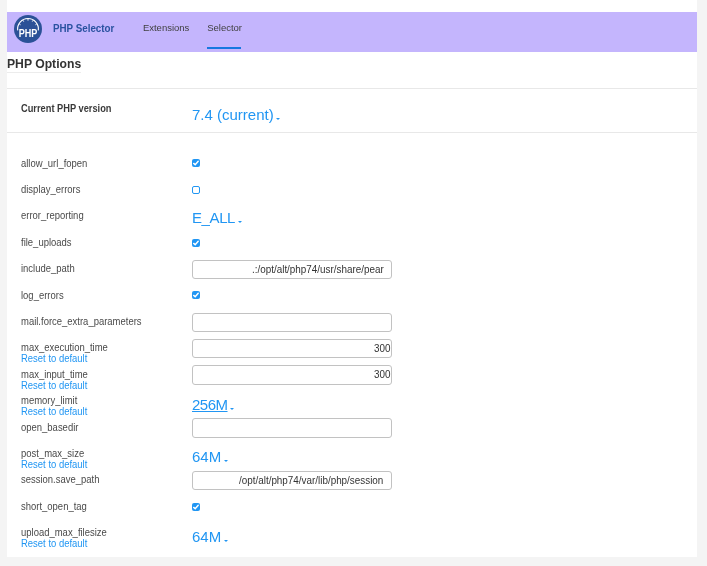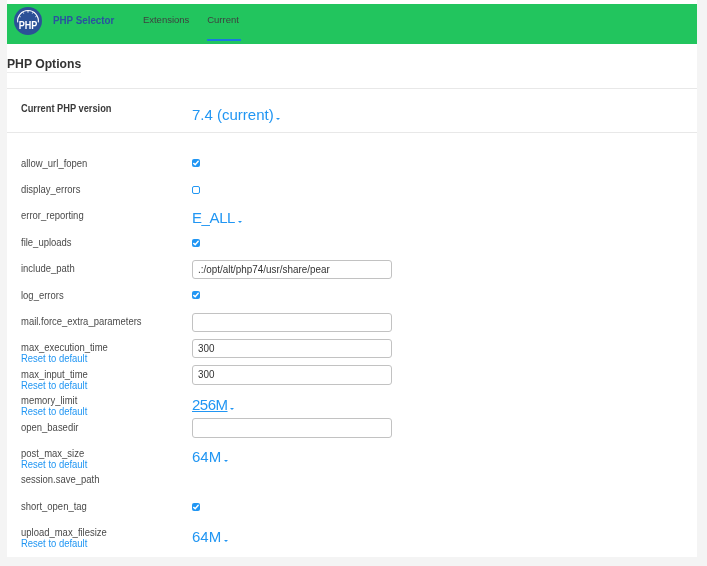--- a/index.html
+++ b/index.html
@@ -1,34 +1,34 @@
 <!DOCTYPE html>
 <html><head>
 <meta charset="utf-8">
 <style>
 * { margin:0; padding:0; box-sizing:border-box; }
 html,body { width:707px; height:566px; background:#f4f4f4; font-family:"Liberation Sans",sans-serif; overflow:hidden; }
 #card { position:absolute; left:7px; top:0; width:690px; height:557px; background:#ffffff; }
-#nav { position:absolute; left:0; top:4px; width:690px; height:39.5px; background:#22c55e; }
+#nav { position:absolute; left:0; top:12px; width:690px; height:39.5px; background:#c4b5fd; }
 #logo { position:absolute; left:7px; top:3px; }
 #title { position:absolute; left:45.5px; top:10px; font-size:11.4px; font-weight:bold; color:#2a52a0; transform:scale(0.86,1); transform-origin:0 50%; white-space:nowrap; }
 .tab { position:absolute; top:10px; font-size:9.5px; color:#3f3f3f; }
 #tab1 { left:135.9px; }
 #tab2 { left:200.2px; }
 #tabline { position:absolute; left:200.4px; top:35.3px; width:33.3px; height:2.2px; background:#1778e0; }
 #heading { position:absolute; left:-0.5px; top:57.0px; font-size:12.7px; font-weight:bold; color:#333; border-bottom:1px solid #ececec; padding-bottom:0.8px; transform:scale(0.96,1); transform-origin:0 50%; }
 .hline { position:absolute; left:0; width:690px; height:0; border-top:1px solid #e8e8e8; }
 #line1 { top:87.6px; }
 #line2 { top:132px; }
 .lbl { position:absolute; left:14px; font-size:10.3px; color:#4a4a4a; transform:scale(0.92,1); transform-origin:0 50%; white-space:nowrap; }
 .blbl { position:absolute; left:14px; font-size:10.3px; font-weight:bold; color:#3a3a3a; transform:scale(0.90,1); transform-origin:0 50%; white-space:nowrap; }
 .lnk { position:absolute; left:185px; font-size:15px; color:#2196f3; white-space:nowrap; }
 .rst { position:absolute; left:14px; font-size:10.3px; color:#2196f3; transform:scale(0.92,1); transform-origin:0 50%; white-space:nowrap; }
 .caret { display:inline-block; width:0; height:0; border-top:2.5px solid #2196f3; border-left:2px solid transparent; border-right:2px solid transparent; margin-left:2.5px; vertical-align:0px; }
-.inp { position:absolute; left:185px; width:200px; height:19.4px; border:1px solid #c2c2c2; border-radius:3px; background:#fff; font-size:10.4px; color:#333; line-height:17.3px; padding-left:5px; white-space:nowrap; }
+.inp { position:absolute; left:185px; width:200px; height:19.4px; border:1px solid #c2c2c2; border-radius:3px; background:#fff; font-size:10.4px; color:#333; line-height:17.3px; padding-left:5px; white-space:nowrap;text-align:right; }
 .it { display:inline-block; transform:scale(0.95,1); transform-origin:0 50%; }
 .cb { position:absolute; left:185px; width:8px; height:8px; border-radius:2px; }
 .cb.on { background:#2196f3; }
 .cb.off { border:1.4px solid #2196f3; background:#fff; }
 </style>
 </head>
 <body>
 <div id="card">
   <div id="nav">
     <svg id="logo" width="28" height="28" viewBox="0 0 28 28">
@@ -38,21 +38,21 @@
         <line x1="14" y1="4.0" x2="14" y2="5.6"></line>
         <line x1="8.9" y1="5.2" x2="9.7" y2="6.6"></line>
         <line x1="19.1" y1="5.2" x2="18.3" y2="6.6"></line>
         <line x1="5.2" y1="8.9" x2="6.6" y2="9.8"></line>
         <line x1="22.8" y1="8.9" x2="21.4" y2="9.8"></line>
       </g>
       <text x="14" y="21.6" text-anchor="middle" font-family="Liberation Sans" font-size="11.2" font-weight="bold" fill="#ffffff" textLength="18.6" lengthAdjust="spacingAndGlyphs">PHP</text>
     </svg>
     <div id="title">PHP Selector</div>
     <div class="tab" id="tab1">Extensions</div>
-    <div class="tab" id="tab2">Current</div>
+    <div class="tab" id="tab2">Selector</div>
     <div id="tabline"></div>
   </div>
   <div id="heading">PHP Options</div>
   <div class="hline" id="line1"></div>
   <div class="hline" id="line2"></div>
   <div class="blbl" style="top:103.2px;">Current PHP version</div>
   <div class="lnk" style="top:105.6px;">7.4 (current)<span class="caret"></span></div>
 <div class="lbl" style="top:157.5px;">allow_url_fopen</div>
     <div class="cb on" style="top:159.4px;">
       <svg width="8" height="8" viewBox="0 0 8 8" style="display:block">
@@ -87,20 +87,21 @@
     <div class="inp" style="top:365.4px;"><span class="it">300</span></div>
     <div class="lbl" style="top:395.1px;">memory_limit</div>
     <div class="rst" style="top:405.9px;">Reset to default</div>
     <div class="lnk" style="top:395.6px;text-decoration:underline;"><span style="letter-spacing:-0.5px">256M</span><span class="caret"></span></div>
     <div class="lbl" style="top:421.5px;">open_basedir</div>
     <div class="inp" style="top:418.2px;"><span class="it"></span></div>
     <div class="lbl" style="top:447.9px;">post_max_size</div>
     <div class="rst" style="top:458.7px;">Reset to default</div>
     <div class="lnk" style="top:448.4px;">64M<span class="caret"></span></div>
     <div class="lbl" style="top:474.3px;">session.save_path</div>
+    <div class="inp" style="top:471.0px;"><span class="it">/opt/alt/php74/var/lib/php/session</span></div>
     <div class="lbl" style="top:500.7px;">short_open_tag</div>
     <div class="cb on" style="top:502.6px;">
       <svg width="8" height="8" viewBox="0 0 8 8" style="display:block">
         <path d="M1.7 4.4 L3.2 5.8 L6.2 2.2" stroke="#fff" stroke-width="1.45" fill="none" stroke-linecap="round"></path>
       </svg>
     </div>
     <div class="lbl" style="top:527.1px;">upload_max_filesize</div>
     <div class="rst" style="top:537.9px;">Reset to default</div>
     <div class="lnk" style="top:527.6px;">64M<span class="caret"></span></div>
   </div>

